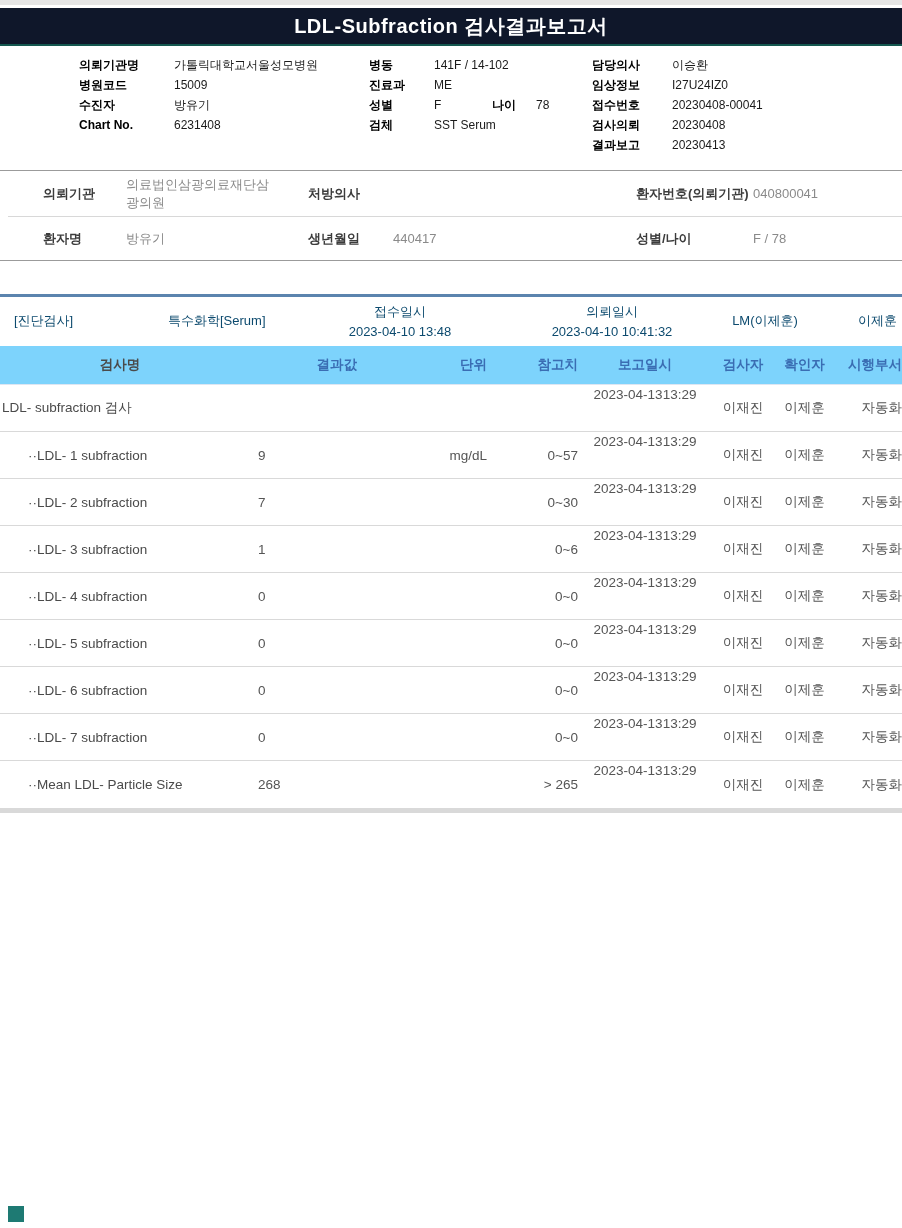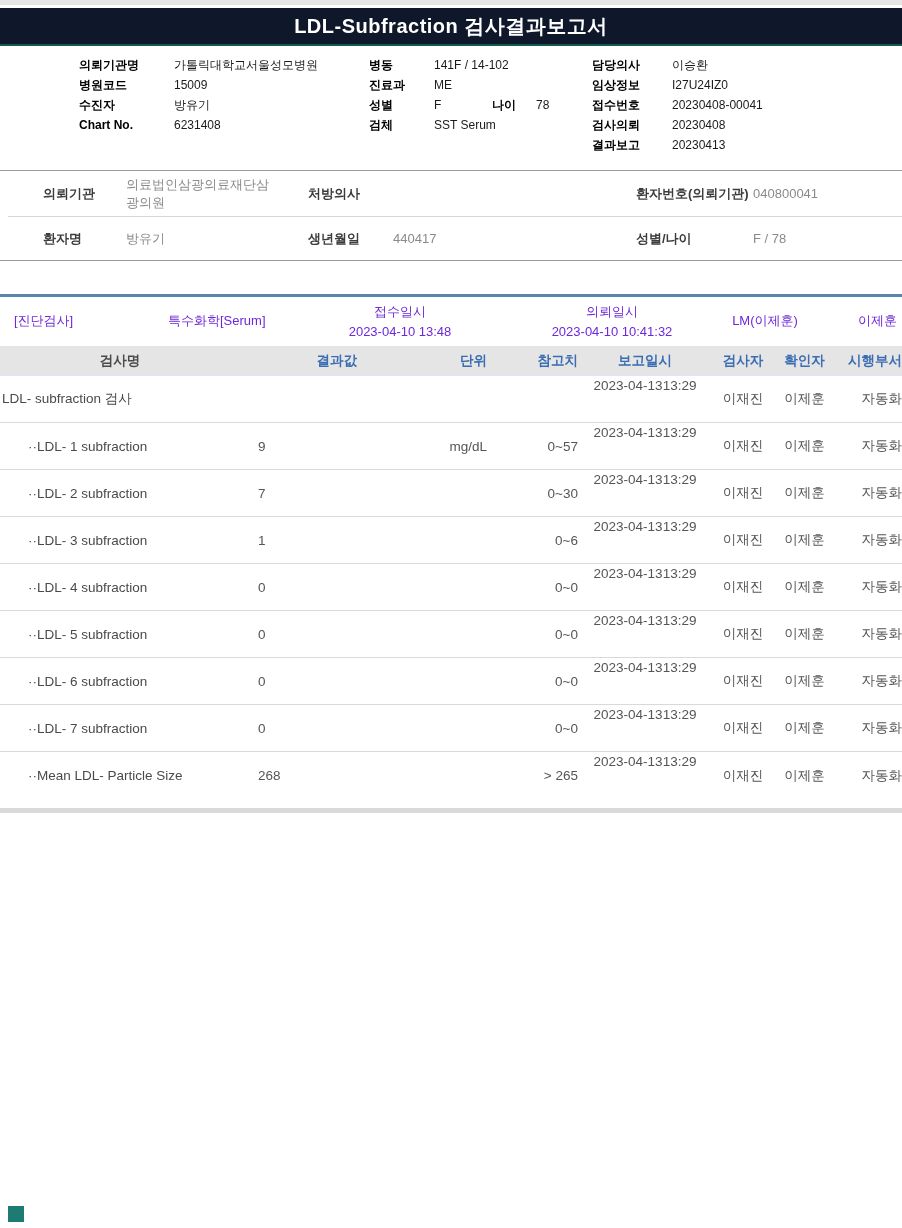--- a/index.html
+++ b/index.html
@@ -35,32 +35,32 @@
   .pl1 { padding-left: 35px; width: 118px; }
   .pv1 { width: 182px; padding-right: 32px; line-height: 18px; }
   .pl2 { width: 85px; }
   .pv2 { width: 243px; }
   .pl3 { width: 117px; }
   .pv3 { flex: 1; }
 
   
   .blue-rule { position: absolute; top: 294px; left: 0; width: 902px; height: 3px; background: #5b84ae; }
   .rmeta { position: absolute; top: 297px; left: 0; width: 902px; height: 56px;
-    border-bottom: 1px solid #e2e2e2; font-size: 13px; color: #6d28d9; }
+    border-bottom: 1px solid #e2e2e2; font-size: 13px; color: #0c4a6e; }
   .rmeta .m-abs { position: absolute; white-space: nowrap; }
   .m-cat    { left: 14px;  top: 15px; }
   .m-panel  { left: 168px; top: 15px; }
   .m-recv   { left: 330px; top: 5px; width: 140px; text-align: center; line-height: 20px; }
   .m-req    { left: 528px; top: 5px; width: 168px; text-align: center; line-height: 20px; }
   .m-lm     { left: 715px; top: 15px; width: 100px; text-align: center; }
   .m-signer { right: 5px;  top: 15px; width: 60px; text-align: right; }
   .m-recv span, .m-req span { display: block; }
 
   .rtable { position: absolute; top: 346px; left: 0; width: 902px; font-size: 13.5px; color: #555; }
-  .rhead { display: flex; height: 30px; align-items: center; background: #e5e5e5;
+  .rhead { display: flex; height: 39px; align-items: center; background: #7dd3fc;
     color: #3a6db3; font-weight: bold; border-bottom: 1px solid #dde6f2; }
   .rrow { display: flex; height: 47px; align-items: center; border-bottom: 1px solid #d9d9d9; }
   .rrow.last { border-bottom: none; }
   .c-name { width: 240px; padding-left: 2px;  color: #4a4a4a; }
   .rrow .c-name.sub { padding-left: 28px; }
   .c-res  { width: 120px; }
   .rrow .c-res { padding-left: 18px; }
   .rhead .c-res { text-align: right; padding-right: 3px; }
   .c-unit { width: 130px; text-align: right; padding-right: 3px; }
   .c-ref  { width: 90px;  text-align: right; padding-right: 2px; }

